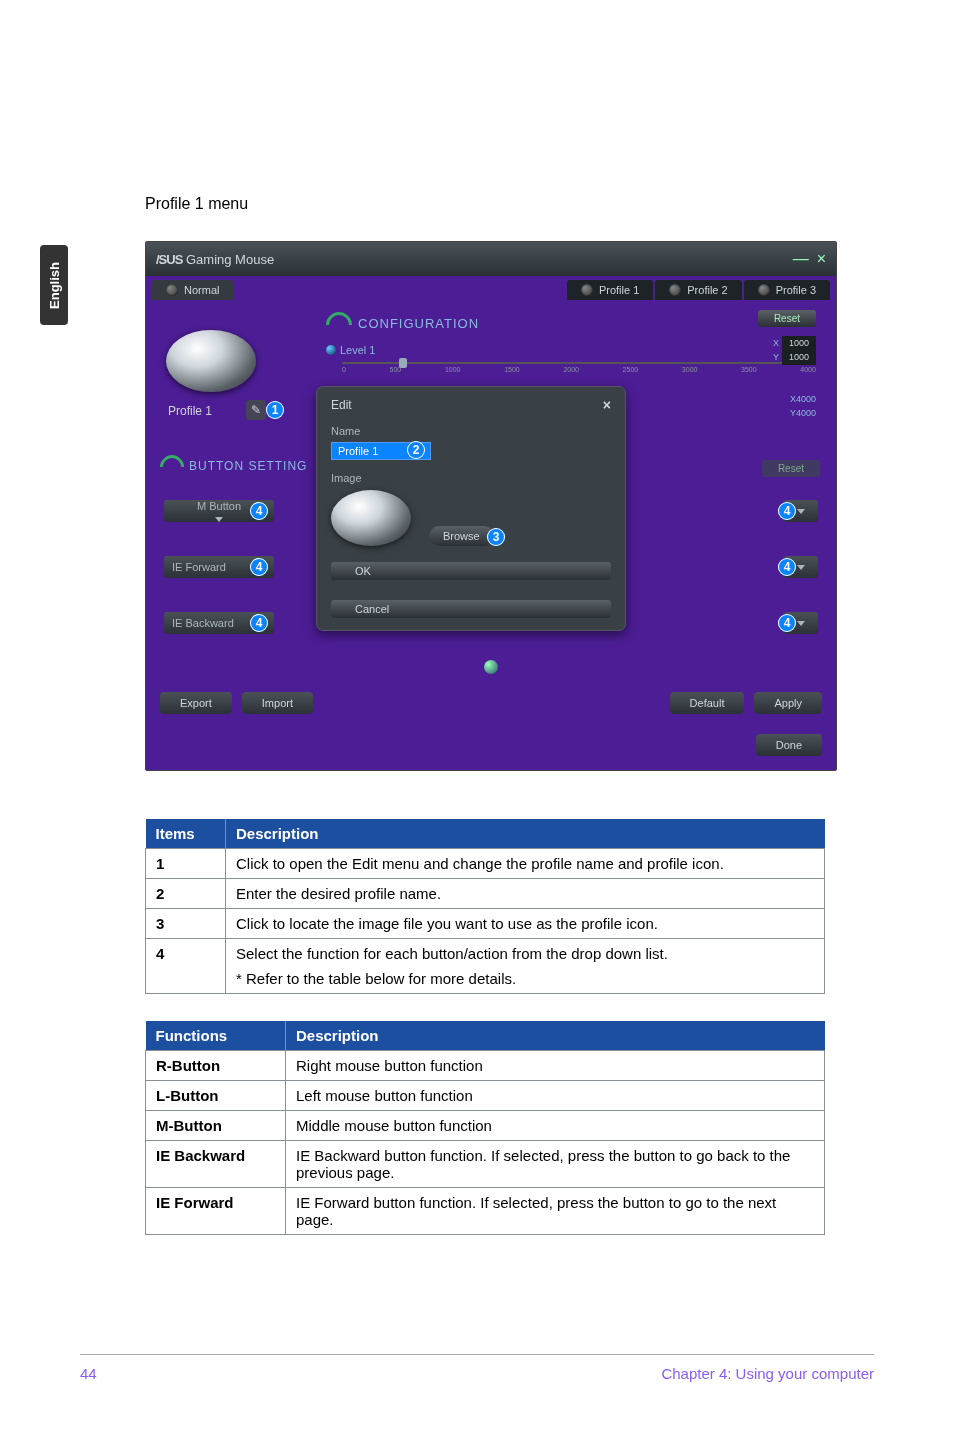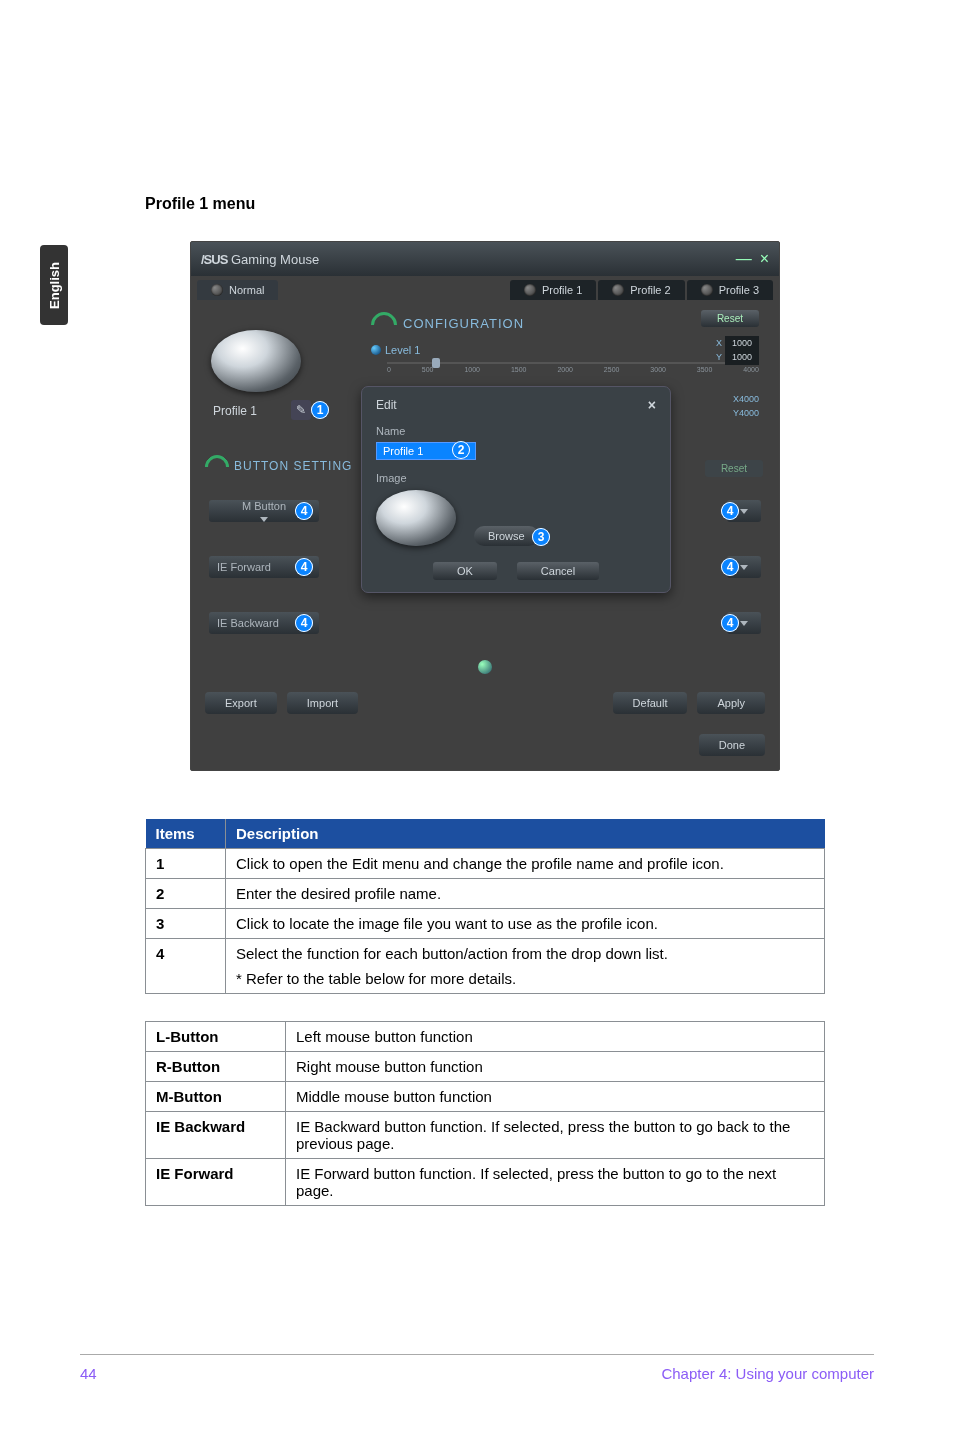--- a/index.html
+++ b/index.html
@@ -1,21 +1,21 @@
 <!DOCTYPE html>
 <html><head>
 <meta charset="utf-8">
 <style>
   * { box-sizing: border-box; margin: 0; padding: 0; }
   body { width: 954px; height: 1438px; background: #fff; font-family: Arial, Helvetica, sans-serif; position: relative; color: #000; }
   .side-tab { position: absolute; left: 40px; top: 245px; width: 28px; height: 80px; background: #333; border-radius: 4px; display: flex; align-items: center; justify-content: center; }
   .side-tab span { color: #fff; font-size: 13px; font-weight: bold; writing-mode: vertical-rl; transform: rotate(180deg); }
   .content { position: absolute; left: 145px; top: 195px; width: 680px; }
-  .heading { font-size: 16px; font-weight: bold; margin-bottom: 28px; }
-  .app-window { width: 590px; margin: 0 auto 48px auto; background: #404040; border: 1px solid #444; border-radius: 2px; position: relative; overflow: hidden; }
+  .heading { font-size: 16px; font-weight: normal; margin-bottom: 28px; }
+  .app-window { width: 692px; margin: 0 auto 48px auto; background: #4c1d95; border: 1px solid #444; border-radius: 2px; position: relative; overflow: hidden; }
   .titlebar { height: 34px; display: flex; align-items: center; padding: 0 10px; background: linear-gradient(#4a5258,#2a3035); color: #cfd6dc; font-size: 13px; }
   .titlebar .brand { font-weight: bold; letter-spacing: -1px; }
   .titlebar-buttons { margin-left: auto; display: flex; gap: 8px; font-size: 16px; color: #9fb; }
   .titlebar-buttons span { cursor: pointer; }
   .tabs { display: flex; gap: 2px; padding: 0 6px; margin-top: 4px; align-items: center; }
   .tab { flex: 0 0 auto; padding: 4px 14px; background: #1d2327; color: #cfd6dc; font-size: 11px; border-radius: 3px 3px 0 0; display: flex; align-items: center; gap: 6px; }
   .tab .dot { width: 12px; height: 12px; border-radius: 50%; background: radial-gradient(circle at 30% 30%, #888, #333); box-shadow: 0 0 2px #000 inset; }
   .tab.active { background: #343a40; }
   .panel { position: relative; padding: 14px; min-height: 470px; }
   .config-label { position: absolute; left: 180px; top: 12px; color: #8bd; font-size: 13px; letter-spacing: 1px; }
@@ -35,21 +35,21 @@
   .xy .val { display:inline-block; width:34px; background:#1a1f22; text-align:center; color:#cfd6dc; margin-left:3px; }
   .reset-btn { position:absolute; right:20px; top:10px; font-size:10px; padding:3px 16px; background:linear-gradient(#5a6167,#2a3035); color:#aeb; border-radius:3px;}
   .popup { position:absolute; left:170px; top:86px; width:310px; background:#3a4146; border:1px solid #556; border-radius:7px; padding:10px 14px 12px; z-index:40; box-shadow:0 4px 12px rgba(0,0,0,.5);}
   .popup-title { color:#cfd6dc; font-size:12px; display:flex; justify-content:space-between; align-items:center; }
   .popup-close { font-size:14px; font-weight:bold; }
   .popup-label { color:#aeb6bd; font-size:11px; margin-top:12px; margin-bottom:4px;}
   .popup-input { width:100px; padding:2px 6px; background:#0a84ff; color:#fff; border:1px solid #59f; font-size:11px;}
   .popup-img-row { display:flex; align-items:flex-end; gap:18px; margin-top:6px;}
   .popup .ellipse { width:80px; height:56px;}
   .browse-btn { padding:4px 14px; background:linear-gradient(#5a6167,#2a3035); color:#cfd6dc; font-size:11px; border-radius:10px;}
-  .popup-actions { display:flex; justify-content:center; gap:20px; margin-top:16px;}
+  .popup-actions { display:flex; justify-content:center; gap:20px; margin-top:16px;flex-direction:column;}
   .popup-btn { padding:3px 24px; background:linear-gradient(#5a6167,#2a3035); color:#cfd6dc; font-size:11px; border-radius:3px;}
   .button-settings { position:absolute; left:14px; top:155px; color:#8bd; font-size:12px; letter-spacing:1px;}
   .button-settings::before { content:""; display:inline-block; vertical-align:middle; width:18px; height:18px; border:3px solid #3a6; border-radius:50% 50% 50% 0; margin-right:5px; border-left-color:transparent; border-bottom-color:transparent; transform:rotate(-45deg);}
   .btn-row { position:absolute; left:18px; width:110px; height:22px; background:linear-gradient(#4a5258,#2a3035); border-radius:3px; color:#aeb6bd; font-size:11px; display:flex; align-items:center; padding:0 8px; justify-content:space-between;}
   .btn-row .dd { width:0; height:0; border-left:4px solid transparent; border-right:4px solid transparent; border-top:5px solid #aeb6bd;}
   .btn-row-right { position:absolute; right:18px; width:34px; height:22px; background:linear-gradient(#4a5258,#2a3035); border-radius:3px; display:flex; align-items:center; justify-content:center;}
   .btn-row-right .dd { width:0; height:0; border-left:4px solid transparent; border-right:4px solid transparent; border-top:5px solid #aeb6bd;}
   .divider-dot { position:absolute; left:50%; transform:translateX(-50%); bottom:96px; width:14px; height:14px; border-radius:50%; background:radial-gradient(circle at 30% 30%,#9fb,#256);}
   .bottom-bar { position:absolute; left:14px; right:14px; bottom:56px; display:flex; align-items:center;}
   .bar-btn { padding:5px 20px; background:linear-gradient(#4a5258,#2a3035); color:#cfd6dc; font-size:11px; border-radius:4px; margin-right:10px;}
@@ -237,27 +237,31 @@
           <td>
             <div>Select the function for each button/action from the drop down list.</div>
             <div style="margin-top:8px;">* Refer to the table below for more details.</div>
           </td>
         </tr>
   </tbody>
     </table>
 
   <table class="info info2">
     <tbody>
+        <tr>
+      <th>Functions</th>
+      <th>Description</th>
+    </tr>
+    <tr>
+          <td>R-Button</td>
+          <td>Right mouse button function</td>
+        </tr>
     <tr>
           <td>L-Button</td>
           <td>Left mouse button function</td>
-        </tr>
-    <tr>
-          <td>R-Button</td>
-          <td>Right mouse button function</td>
         </tr>
     <tr>
           <td>M-Button</td>
           <td>Middle mouse button function</td>
         </tr>
     <tr>
           <td>IE Backward</td>
           <td>IE Backward button function. If selected, press the button to go back to the previous page.</td>
         </tr>
     <tr>

